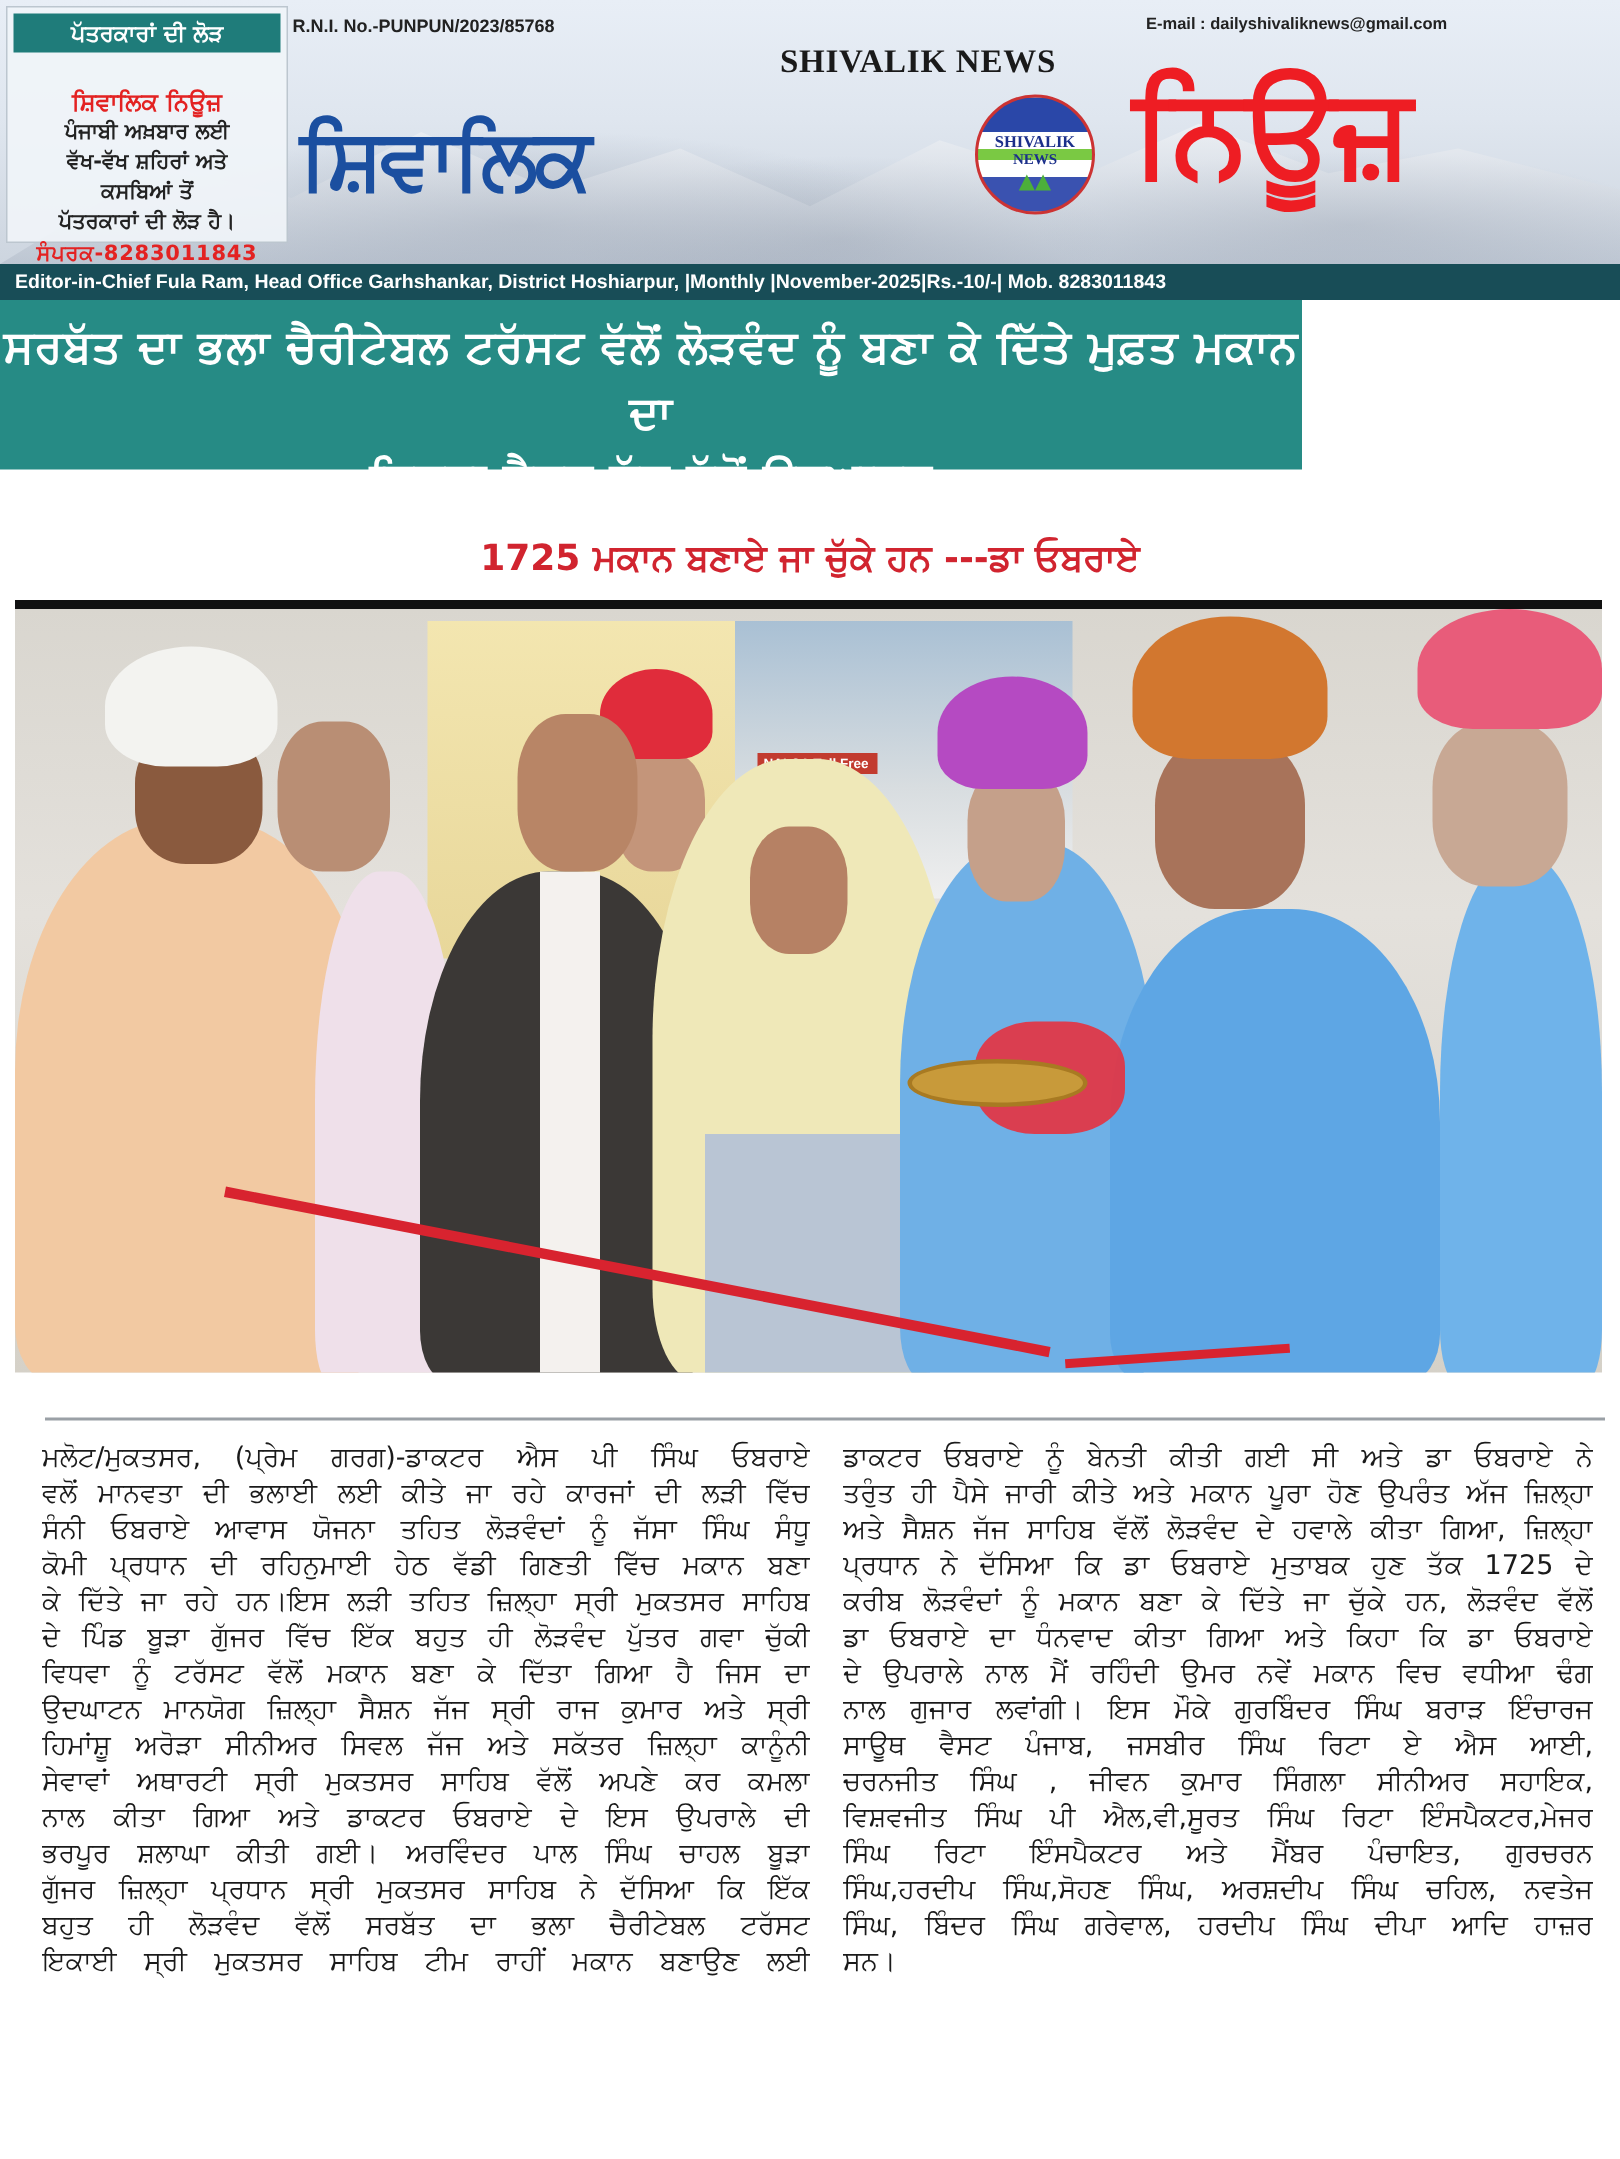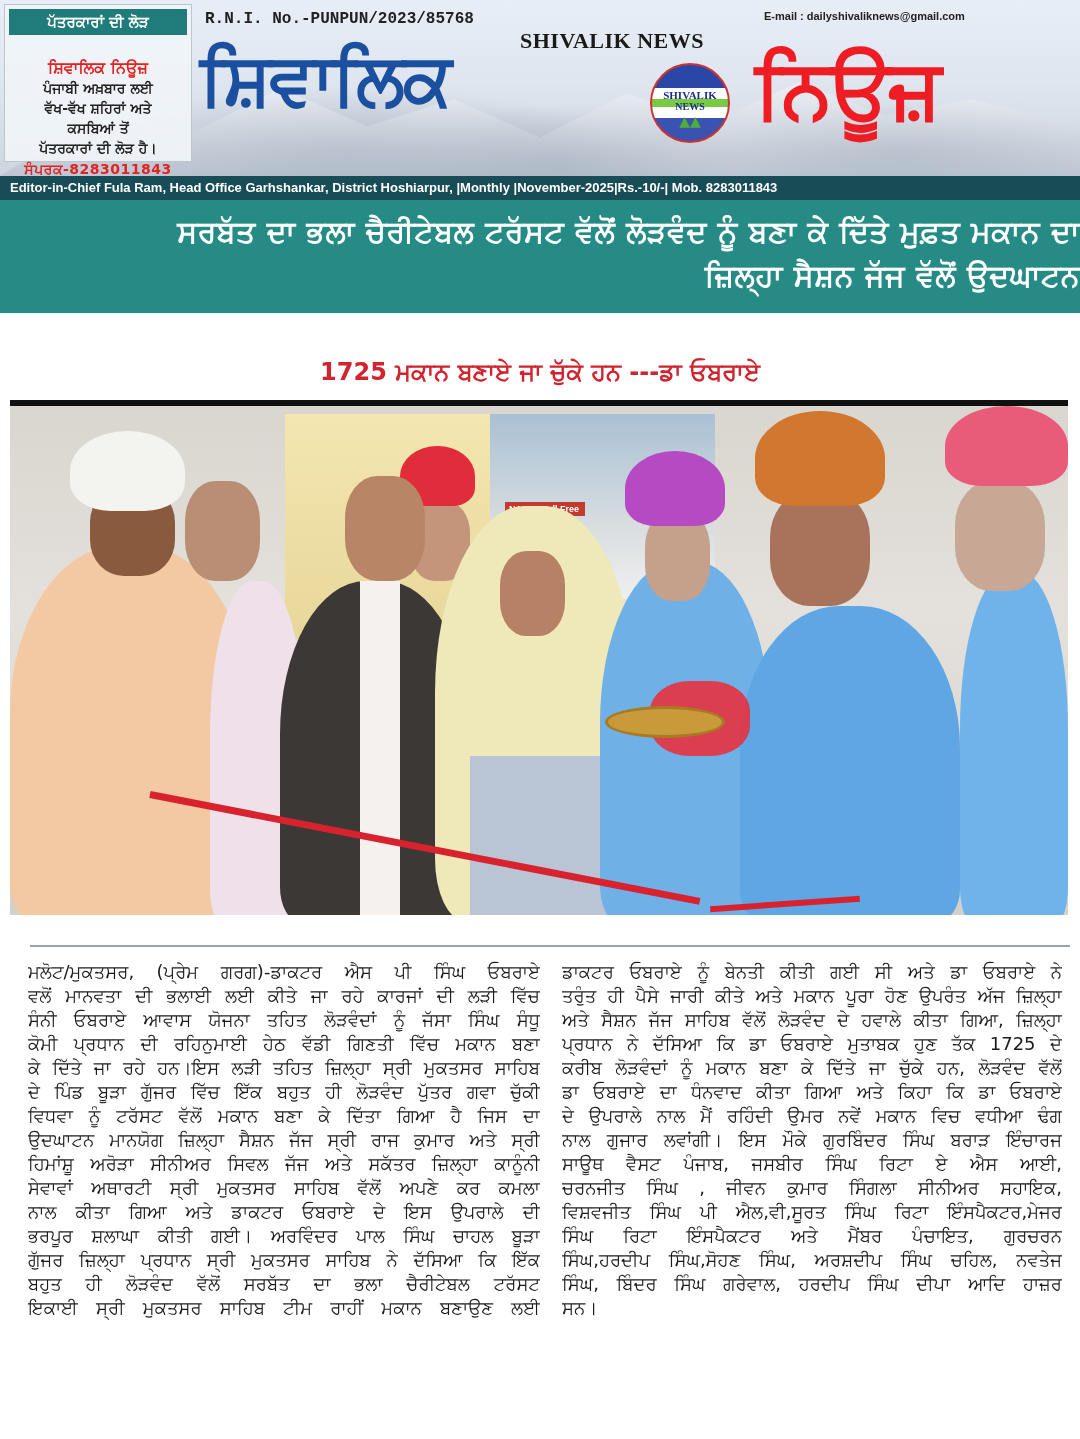--- a/index.html
+++ b/index.html
@@ -29,28 +29,28 @@
     text-align: center;
   }
   .vacancy-head {
     background: #1f7c7a; color: #fff; font-weight: bold; font-size: 15px;
     height: 26px; line-height: 26px; margin: 4px 4px 16px 4px;
   }
   .vacancy-brand { color: #e32222; font-weight: bold; font-size: 16px; margin-top: 23px; line-height: 20px; }
   .vacancy-line { color: #222; font-weight: bold; font-size: 14px; line-height: 20px; }
   .vacancy-contact { color: #e32222; font-weight: bold; font-size: 14px; line-height: 22px; letter-spacing: 0.5px; text-align: center; }
 
-  .rni { position: absolute; left: 205px; top: 10px; font-size: 16px; font-weight: bold; color: #222; font-family: Liberation Mono, monospace; }
+  .rni { position: absolute; left: 195px; top: 10px; font-size: 12px; font-weight: bold; color: #222; font-family: Liberation Sans, sans-serif; }
   .email { position: absolute; left: 740px; top: 10px; font-size: 11px; font-weight: bold; color: #222; font-family: "Liberation Sans", sans-serif; margin-left: 24px; }
   .eng-title {
     position: absolute; left: 520px; top: 28px; font-family: "Liberation Serif", serif;
     font-weight: bold; font-size: 22px; color: #1a1a1a; letter-spacing: 0.5px;
   }
   .title-left {
-    position: absolute; left: 200px; top: 24px; font-size: 72px; font-weight: bold;
+    position: absolute; left: 200px; top: 52px; font-size: 56px; font-weight: bold;
     color: #1b4fa0; line-height: 110px; letter-spacing: -2px;
   }
   .title-right {
     position: absolute; left: 755px; top: 34px; font-size: 82px; font-weight: bold;
     color: #ee1d23; line-height: 110px; letter-spacing: -2px;
   }
   .logo {
     position: absolute; left: 650px; top: 63px; width: 80px; height: 80px; border-radius: 50%;
     border: 2px solid #c33; overflow: hidden;
     background: linear-gradient(180deg, #2a47a8 0%, #2a47a8 30%, #ffffff 30%, #ffffff 45%, #7ac943 45%, #7ac943 55%, #ffffff 55%, #ffffff 70%, #3a52b0 70%, #3a52b0 100%);
@@ -61,22 +61,22 @@
   .logo-tree { color: #4caf3a; font-size: 14px; line-height: 16px; }
 
   .infobar {
     position: absolute; left: 0; top: 176px; width: 1080px; height: 24px;
     background: #184d57; color: #ffffff; font-family: "Liberation Sans", sans-serif;
     font-size: 13px; font-weight: bold; line-height: 24px; padding-left: 10px; white-space: nowrap;
   }
 
   
   .headline-band {
-    position: absolute; left: 0; top: 200px; width: 1080px; height: 113px;
-    background: #268b85; color: #ffffff; text-align: right;
+    position: absolute; left: 0; top: 200px; width: 868px; height: 113px;
+    background: #268b85; color: #ffffff; text-align: center;
   }
   .headline-line { font-size: 30px; font-weight: bold; line-height: 44px; letter-spacing: 0.5px; }
   .headline-line.first { margin-top: 10px; }
 
   .subheadline {
     position: absolute; left: 0; top: 352px; width: 1080px; text-align: center;
     color: #d1242f; font-size: 24px; font-weight: bold; line-height: 40px;
   }
 
   

